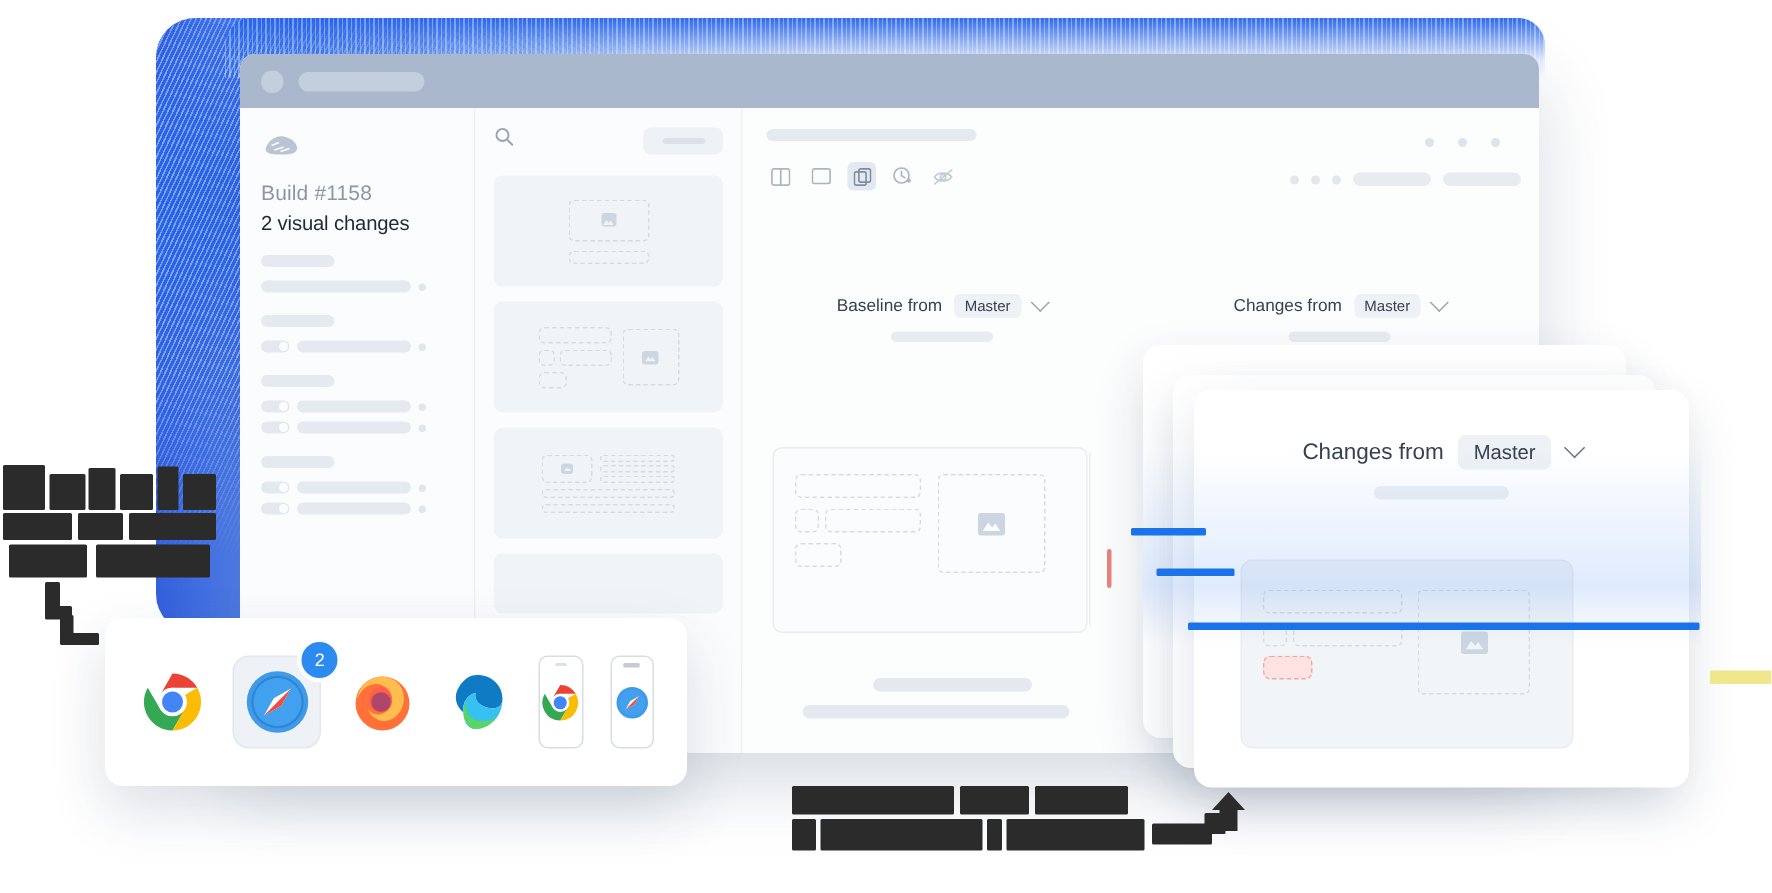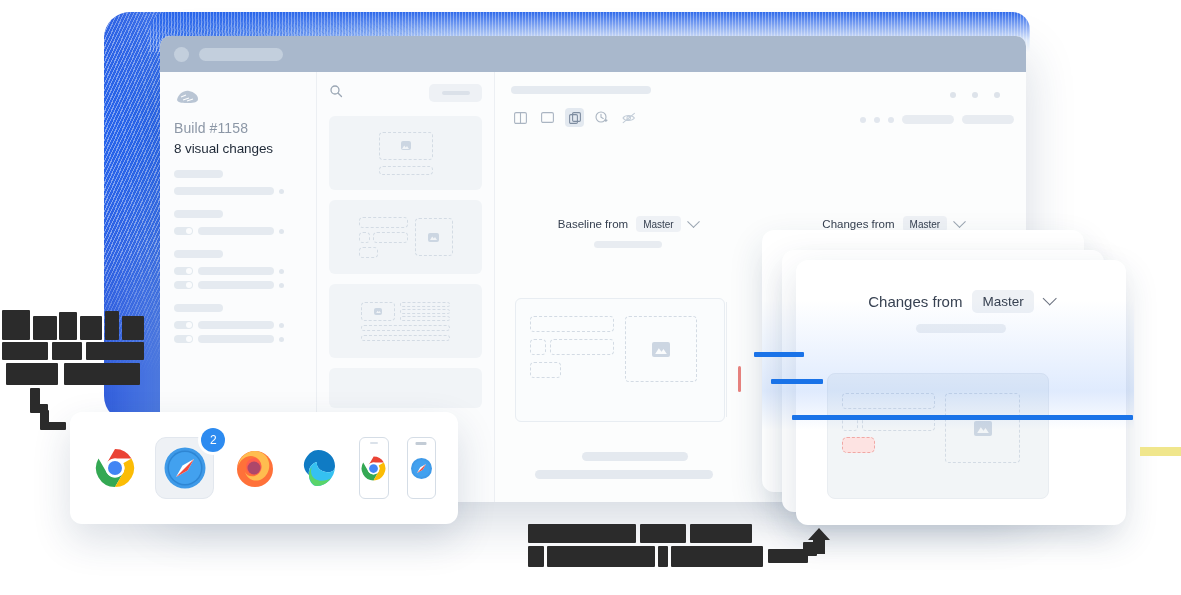--- a/index.html
+++ b/index.html
@@ -85,21 +85,21 @@
   .v-title { width:140px; height:8px; border-radius:4px; background:#e5eaf0; margin-bottom:14px; }
   .v-tools { display:flex; gap:8px; align-items:center; }
   .tool { width:19px; height:19px; border-radius:4px; display:flex; align-items:center; justify-content:center; }
   .tool.active { background:#e3e9f0; }
   .v-right-dots { position:absolute; right:26px; top:20px; display:flex; gap:16px; }
   .v-right-dots span { width:6px; height:6px; border-radius:50%; background:#dde3ea; }
   .v-right-row { position:absolute; right:12px; top:43px; display:flex; align-items:center; gap:8px; }
   .v-right-row .d { width:6px; height:6px; border-radius:50%; background:#e2e7ee; }
   .v-right-row .p { width:52px; height:9px; border-radius:5px; background:#e8ecf1; }
 
-  .cmp-row { position:absolute; left:0; right:0; top:144px; display:flex;justify-content:space-between; }
+  .cmp-row { position:absolute; left:0; right:0; top:124px; display:flex;justify-content:space-between; }
   .cmp-col { flex:1; display:flex; flex-direction:column; align-items:center; }
   .cmp-label { display:flex; align-items:center; gap:8px; font-size:11.5px; color:#374151; }
   .chip { background:#eef1f5; border-radius:4px; padding:2.5px 7px; font-size:10px; color:#374151; }
   .caret { width:9px; height:9px; border-right:1.4px solid #9aa5b1; border-bottom:1.4px solid #9aa5b1; transform:rotate(45deg) translate(-2px,-2px); }
   .cmp-sub { width:68px; height:7px; border-radius:4px; background:#e8ecf1; margin-top:9px; }
 
   .canvas-card { position:absolute; left:20px; top:226px; width:210px; height:124px; background:#fafcfd; border:1px solid #e8edf2; border-radius:6px; }
   .v-foot { position:absolute; left:40px; top:380px; width:200px; }
   .v-foot .b1 { width:106px; height:9px; border-radius:5px; background:#e4e9ef; margin:0 auto 9px; }
   .v-foot .b2 { width:178px; height:9px; border-radius:5px; background:#e4e9ef; }
@@ -158,21 +158,21 @@
     <div class="body">
 
       <div class="sidebar">
         <div class="logo">
           <svg width="26" height="18" viewBox="0 0 26 18">
             <path d="M3 12 C4 6, 10 2, 15 3 C20 4, 24 7, 24 11 C24 14, 20 15, 15 15 C9 15, 4 15, 3 12 Z" fill="#b9c5d4"></path>
             <path d="M7 9 L12 7 M9 12 L15 10 M13 13 L19 11" stroke="#fbfcfd" stroke-width="1.2" fill="none"></path>
           </svg>
         </div>
         <div class="build-id">Build #1158</div>
-        <div class="changes-title">8 visual changes</div>
+        <div class="changes-title">2 visual changes</div>
 
         <div class="sb-group">
           <div class="sb-head"></div>
           <div class="sb-row">
             <div class="sb-bar" style="width:100px"></div>
             <div class="sb-dot"></div>
           </div>
         </div>
 
         <div class="sb-group">

